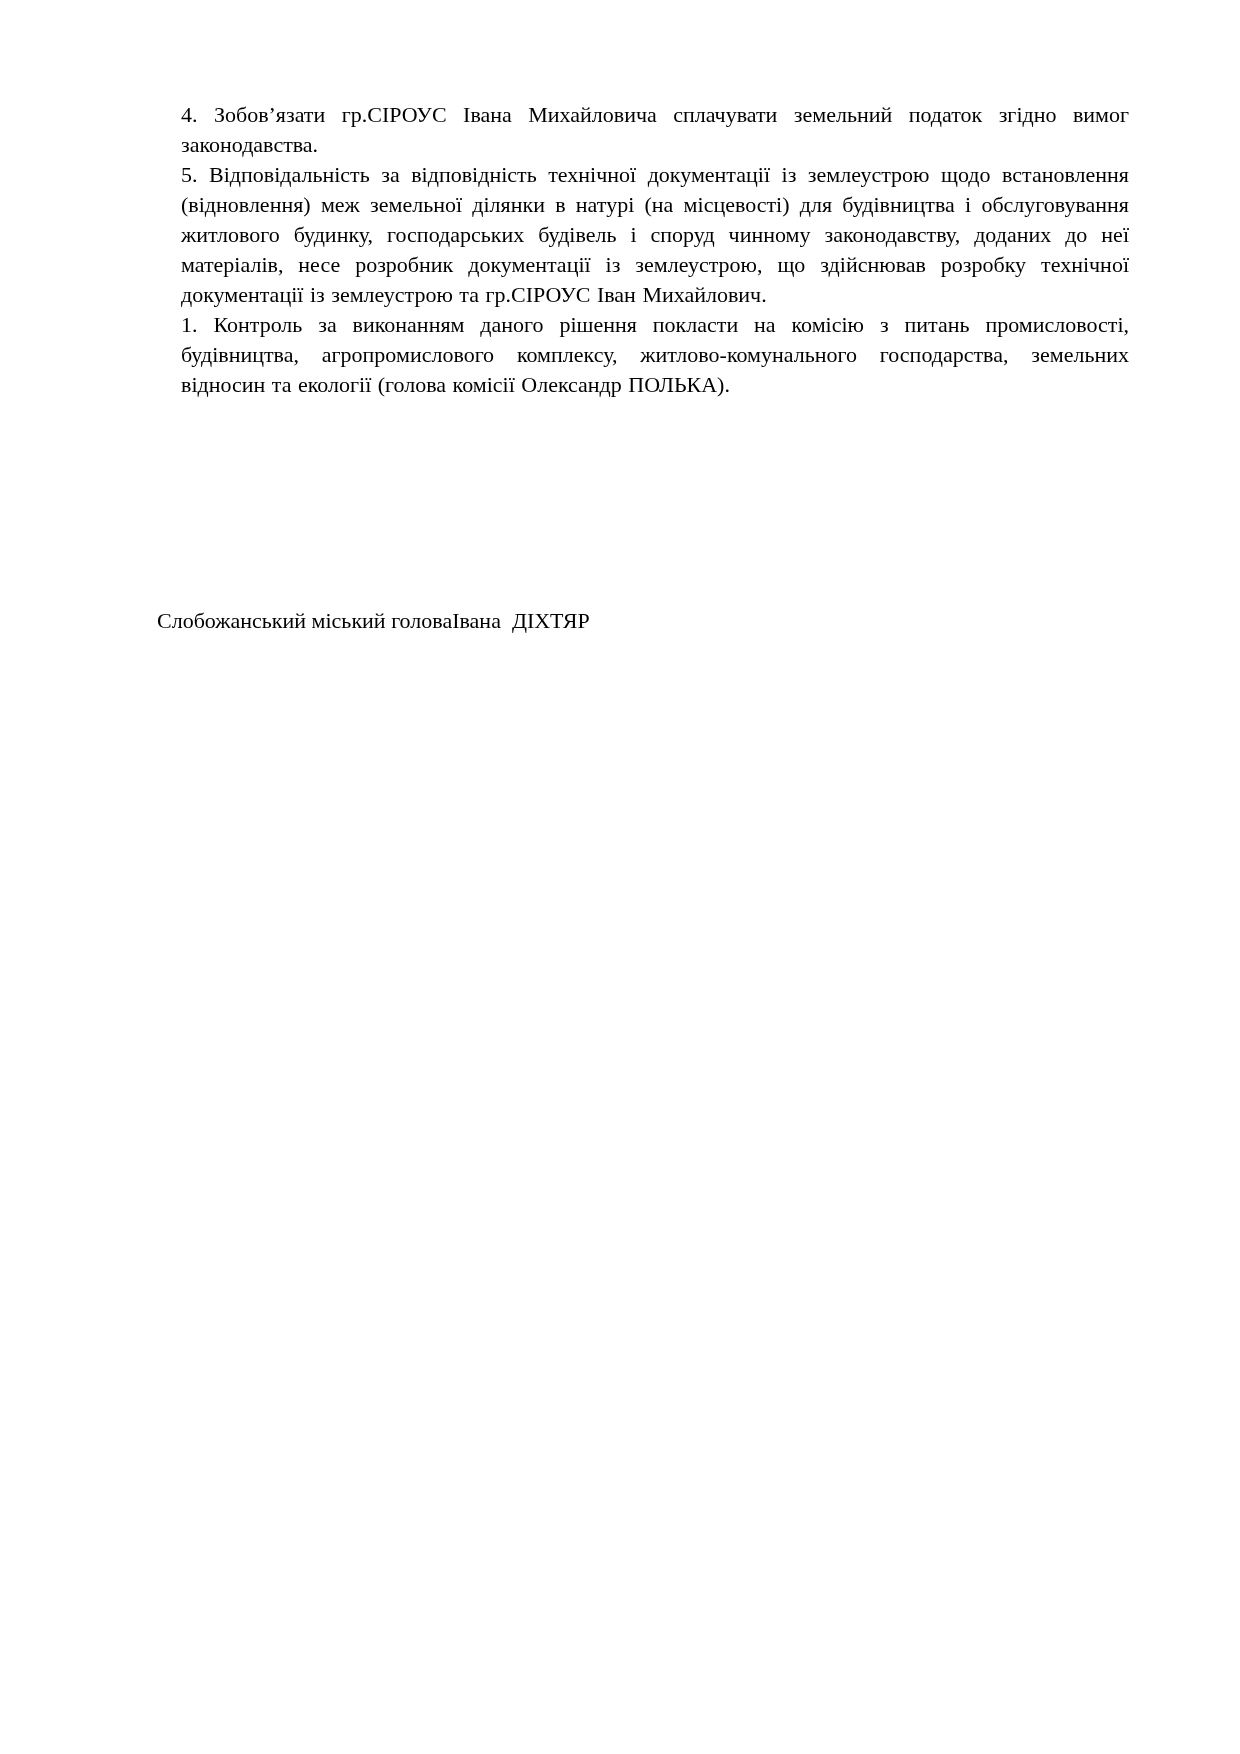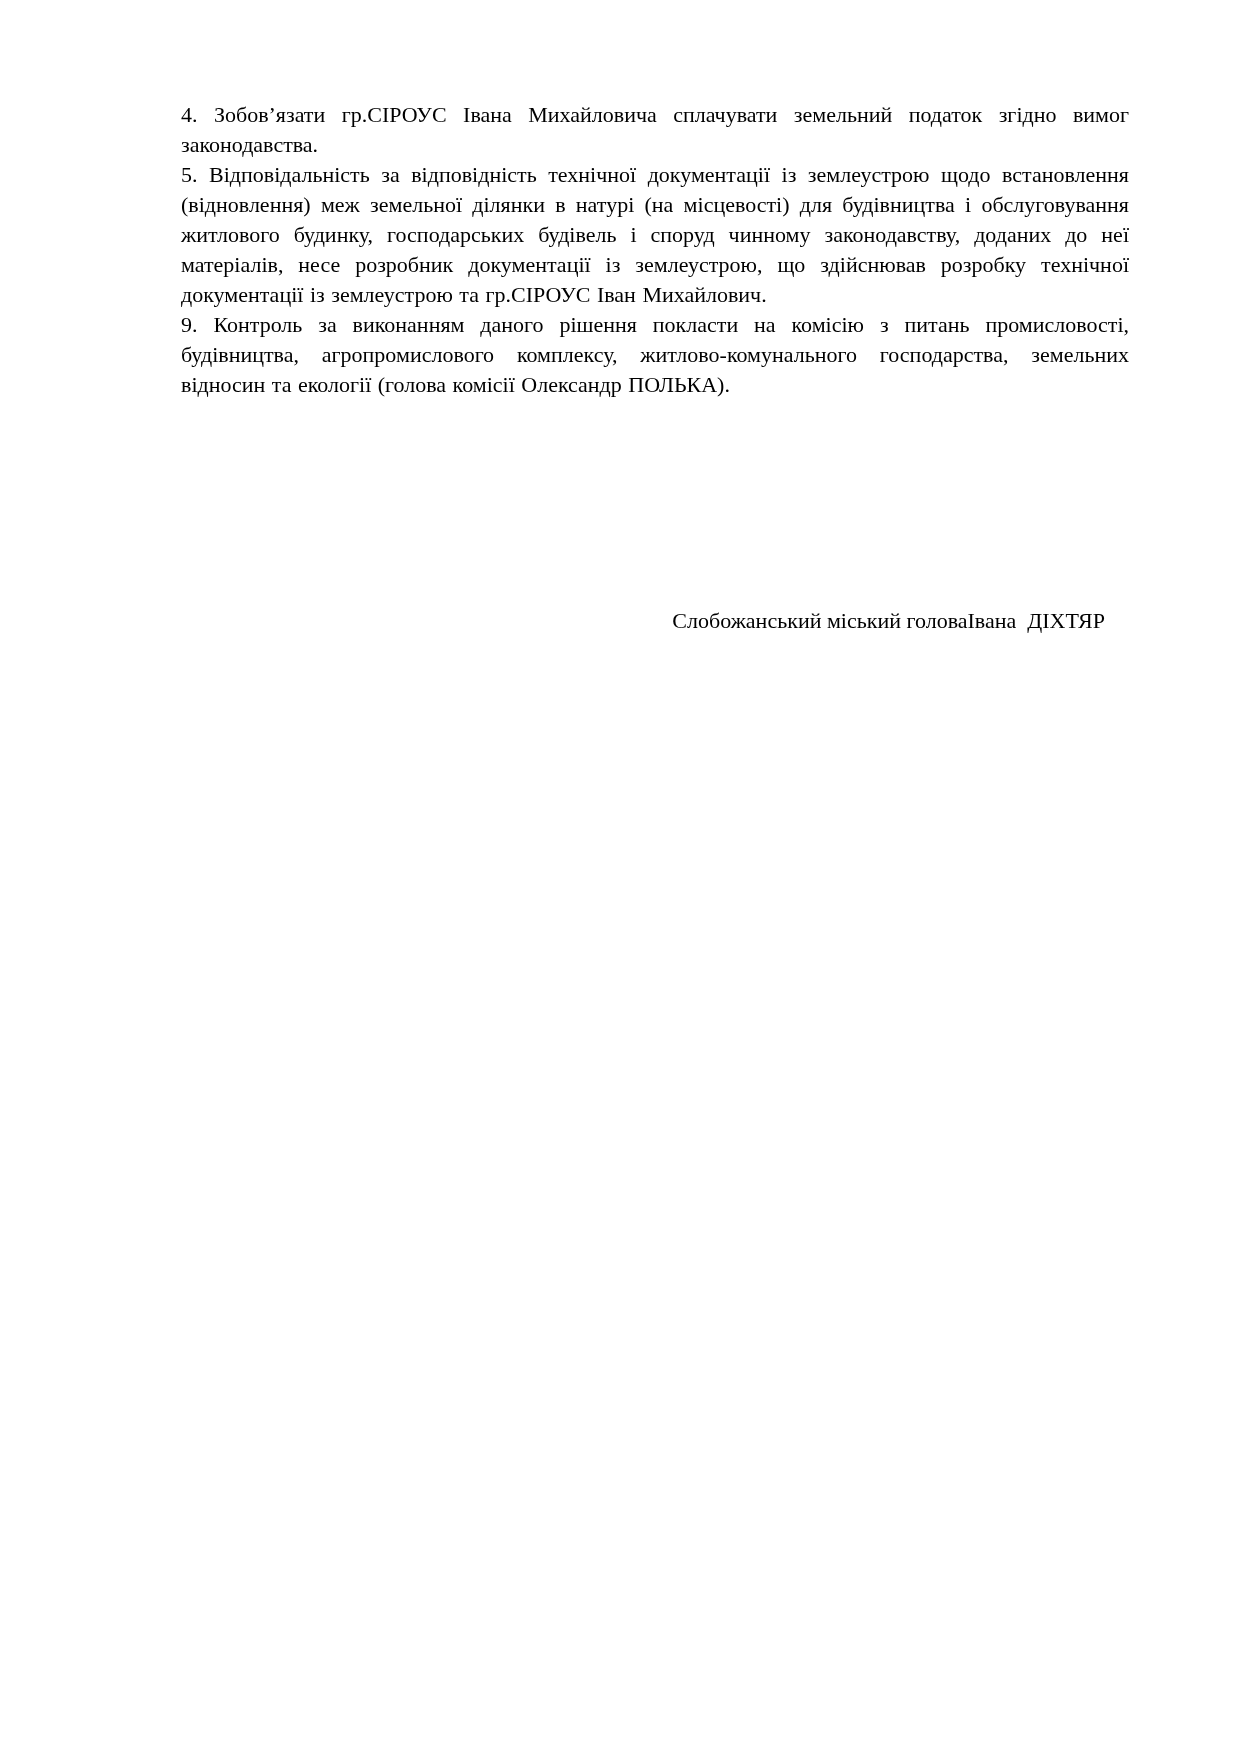--- a/index.html
+++ b/index.html
@@ -36,37 +36,37 @@
       line-height: 30px;
       text-align: justify;
       word-spacing: 1px;
     }
     .signature-row {
       position: absolute;
       top: 606px;
       left: 157px;
       width: 948px;
       display: flex;
-      justify-content: flex-end;
+      justify-content: flex-start;
       font-size: 22px;
       line-height: 30px;
     }
     .sig-title, .sig-name {
       white-space: pre;
     }
   </style>
 </head>
 <body>
 
 <div class="page">
 
   <div class="text-block">
     <p class="clause">4. Зобов’язати гр.СІРОУС Івана Михайловича сплачувати земельний податок згідно вимог законодавства.</p>
     <p class="clause">5. Відповідальність за відповідність технічної документації із землеустрою щодо встановлення (відновлення) меж земельної ділянки в натурі (на місцевості) для будівництва і обслуговування житлового будинку, господарських будівель і споруд чинному законодавству, доданих до неї матеріалів, несе розробник документації із землеустрою, що здійснював розробку технічної документації із землеустрою та гр.СІРОУС Іван Михайлович.</p>
-    <p class="clause">9. Контроль за виконанням даного рішення покласти  на  комісію з питань промисловості, будівництва, агропромислового комплексу,  житлово-комунального  господарства, земельних відносин та екології (голова комісії  Олександр ПОЛЬКА).</p>
+    <p class="clause">1. Контроль за виконанням даного рішення покласти  на  комісію з питань промисловості, будівництва, агропромислового комплексу,  житлово-комунального  господарства, земельних відносин та екології (голова комісії  Олександр ПОЛЬКА).</p>
   </div>
 
   <div class="signature-row">
     <span class="sig-title">Слобожанський міський голова</span>
     <span class="sig-name">Івана  ДІХТЯР</span>
   </div>
 
 </div>
 
 </body></html>

